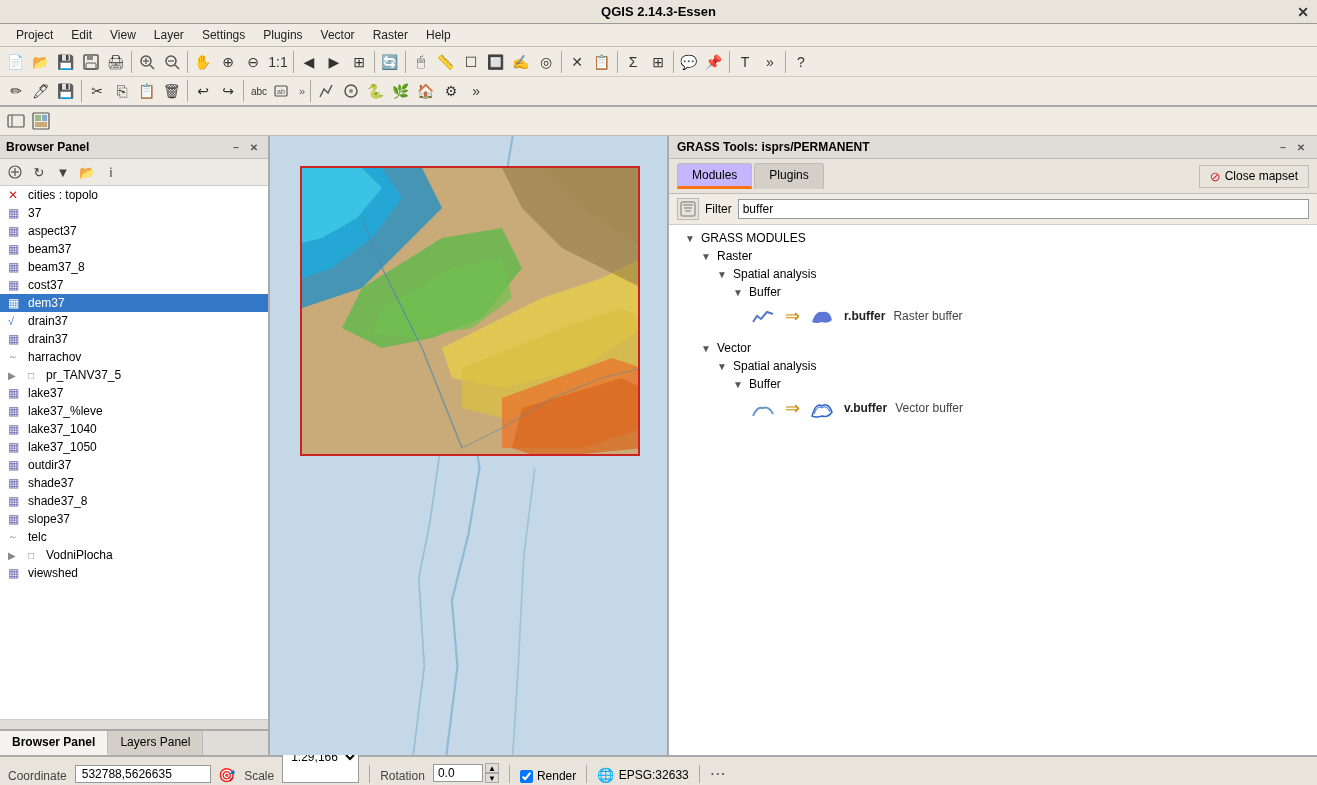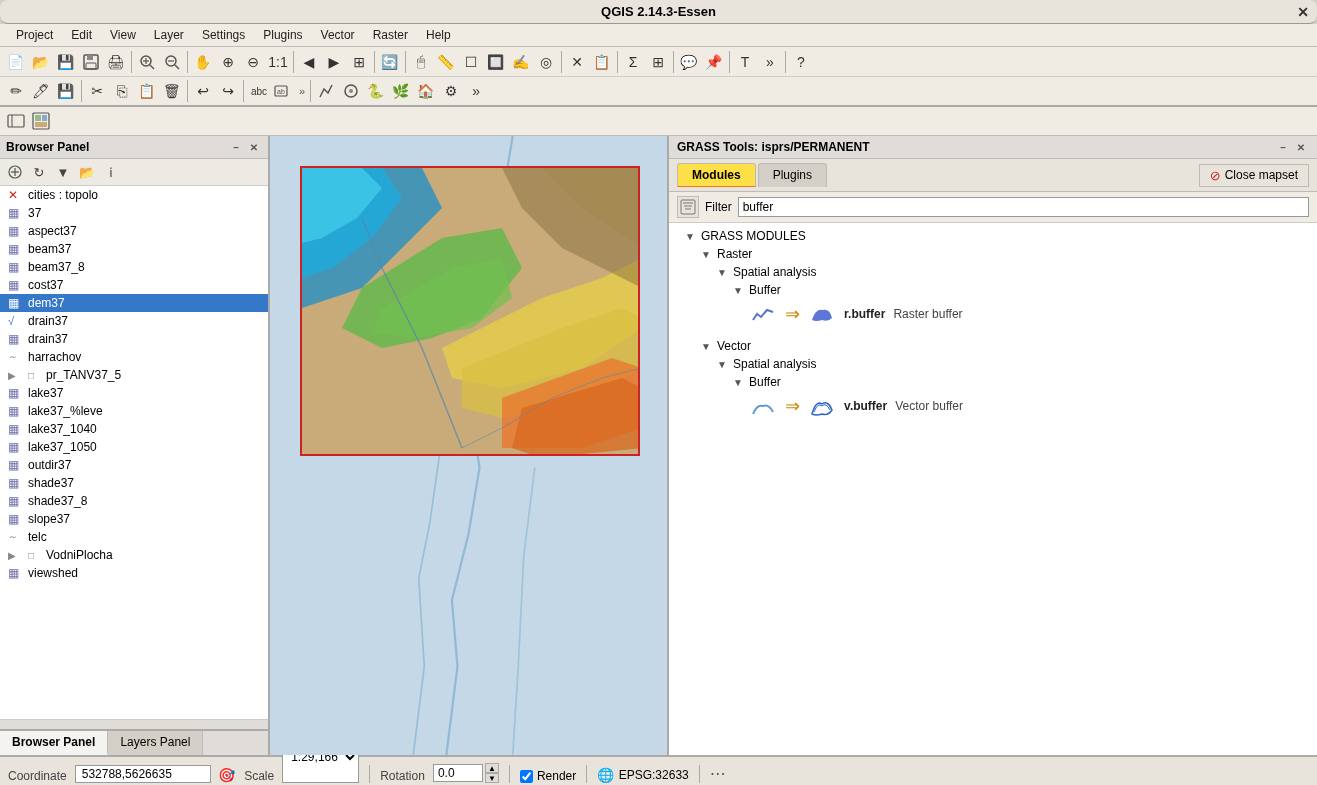--- a/index.html
+++ b/index.html
@@ -15,21 +15,20 @@
 
     
     #title-bar {
       background: #e8e4dc;
       border-bottom: 1px solid #999;
       text-align: center;
       padding: 4px 0;
       font-size: 13px;
       font-weight: bold;
       position: relative;
-      border-radius: 8px;
     }
     #title-bar .close-btn {
       position: absolute;
       right: 8px;
       top: 4px;
       font-size: 14px;
       cursor: pointer;
       color: #333;
     }
 
@@ -244,23 +243,23 @@
     .grass-tab {
       padding: 4px 14px;
       cursor: pointer;
       border: 1px solid #bbb;
       border-bottom: none;
       background: #d4d0c8;
       border-radius: 3px 3px 0 0;
       font-size: 12px;
     }
     .grass-tab.active {
-      background: #fde047;
-      border-bottom: 1px solid #f97316;
-      font-weight: bold;
+      background: #c4b5fd;
+      border-bottom: 3px solid #f97316;
+      font-weight: normal;
     }
     .close-mapset-btn {
       padding: 3px 10px;
       background: #e8e4dc;
       border: 1px solid #bbb;
       cursor: pointer;
       font-size: 12px;
       display: flex;
       align-items: center;
       gap: 4px;

